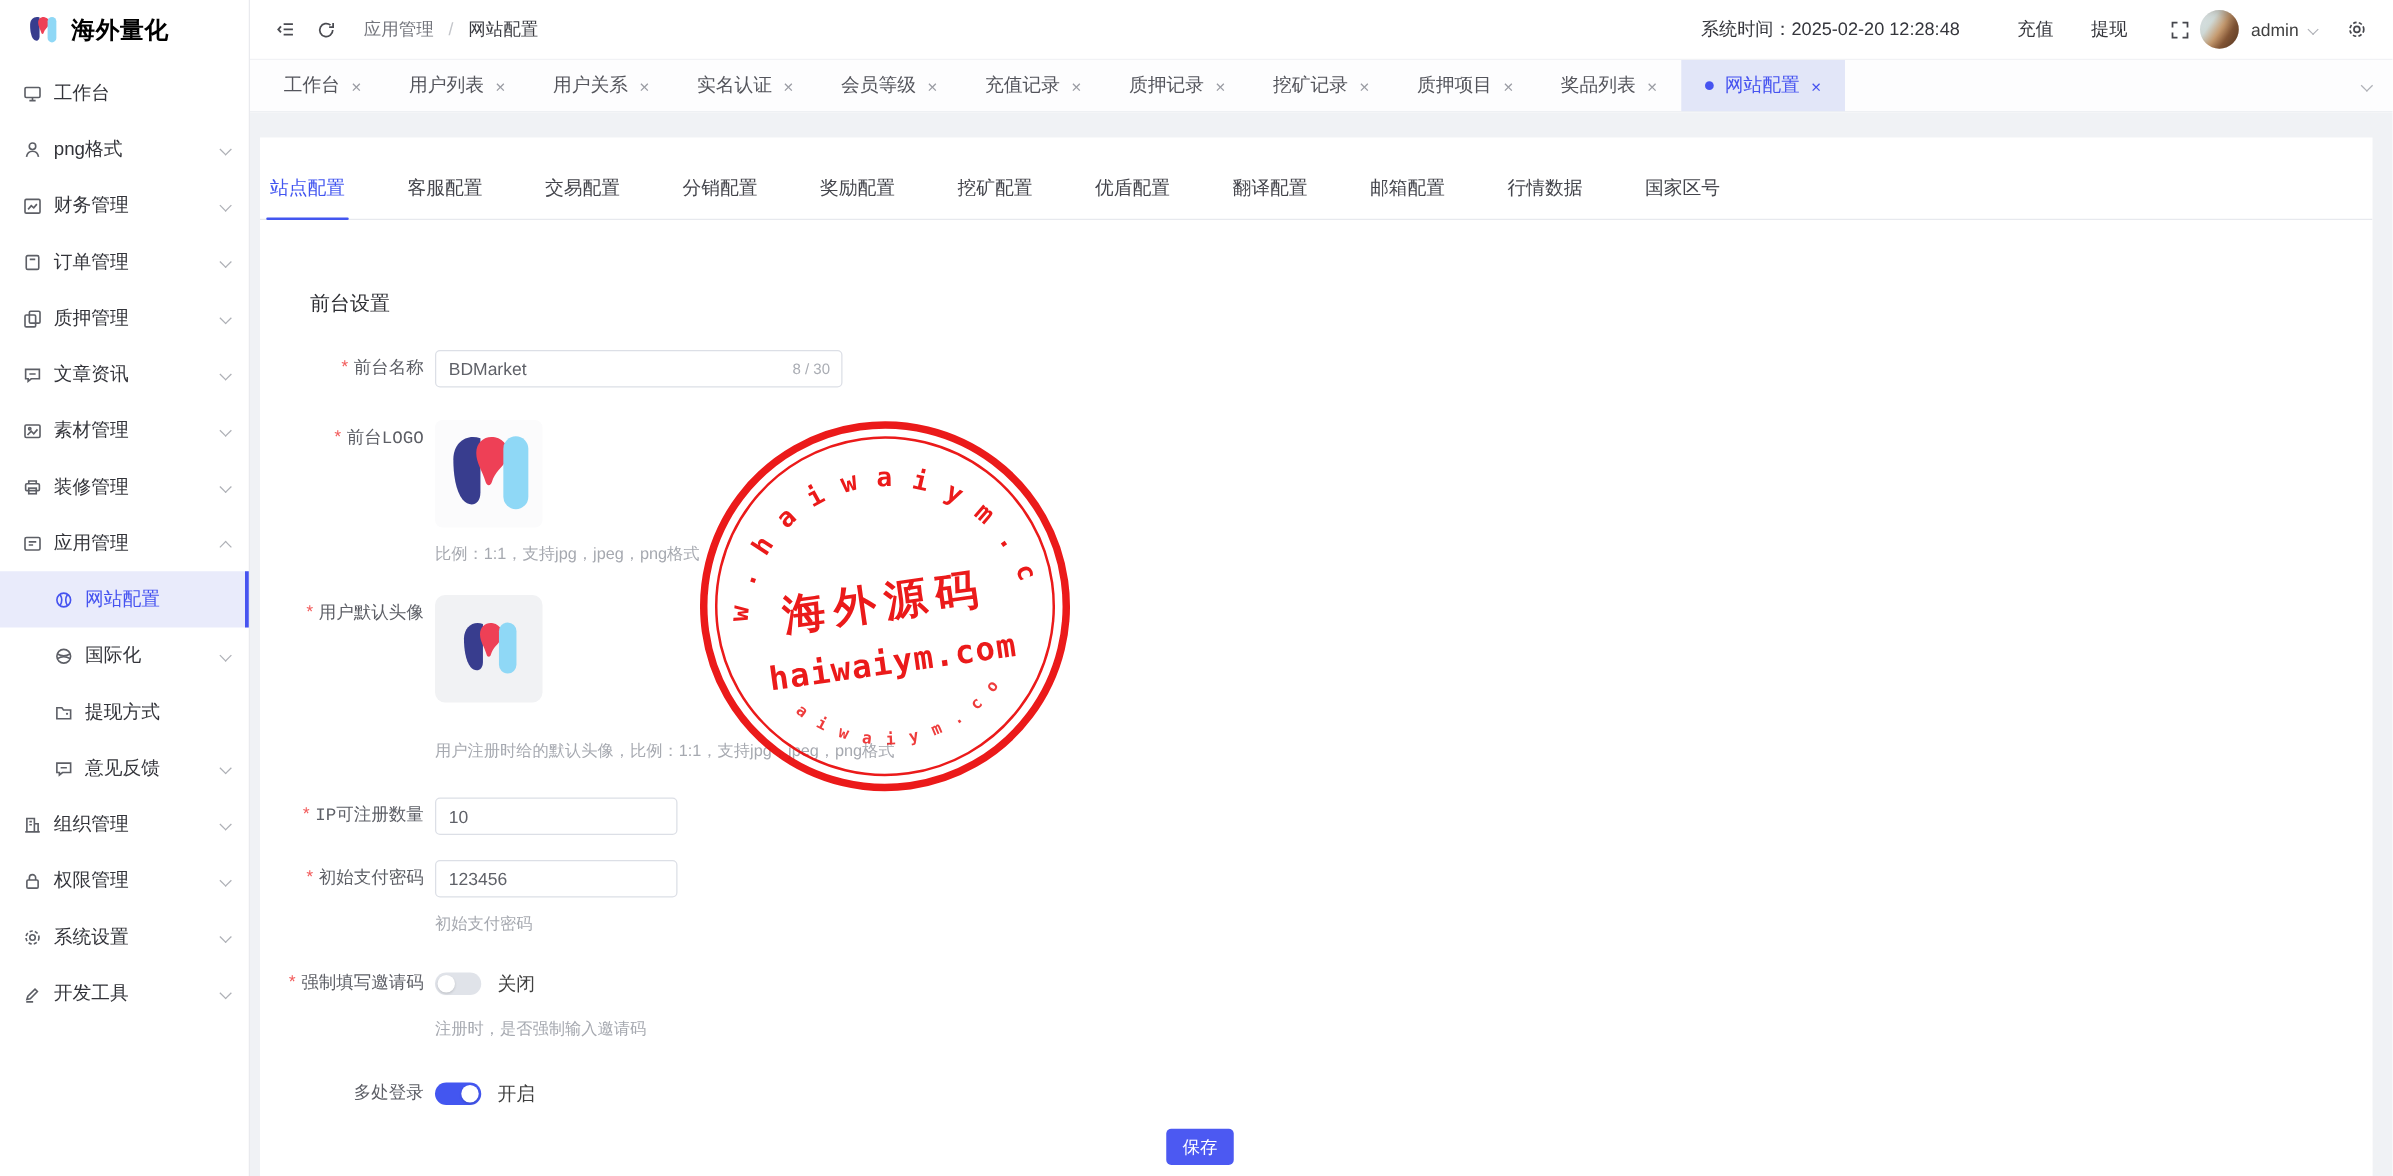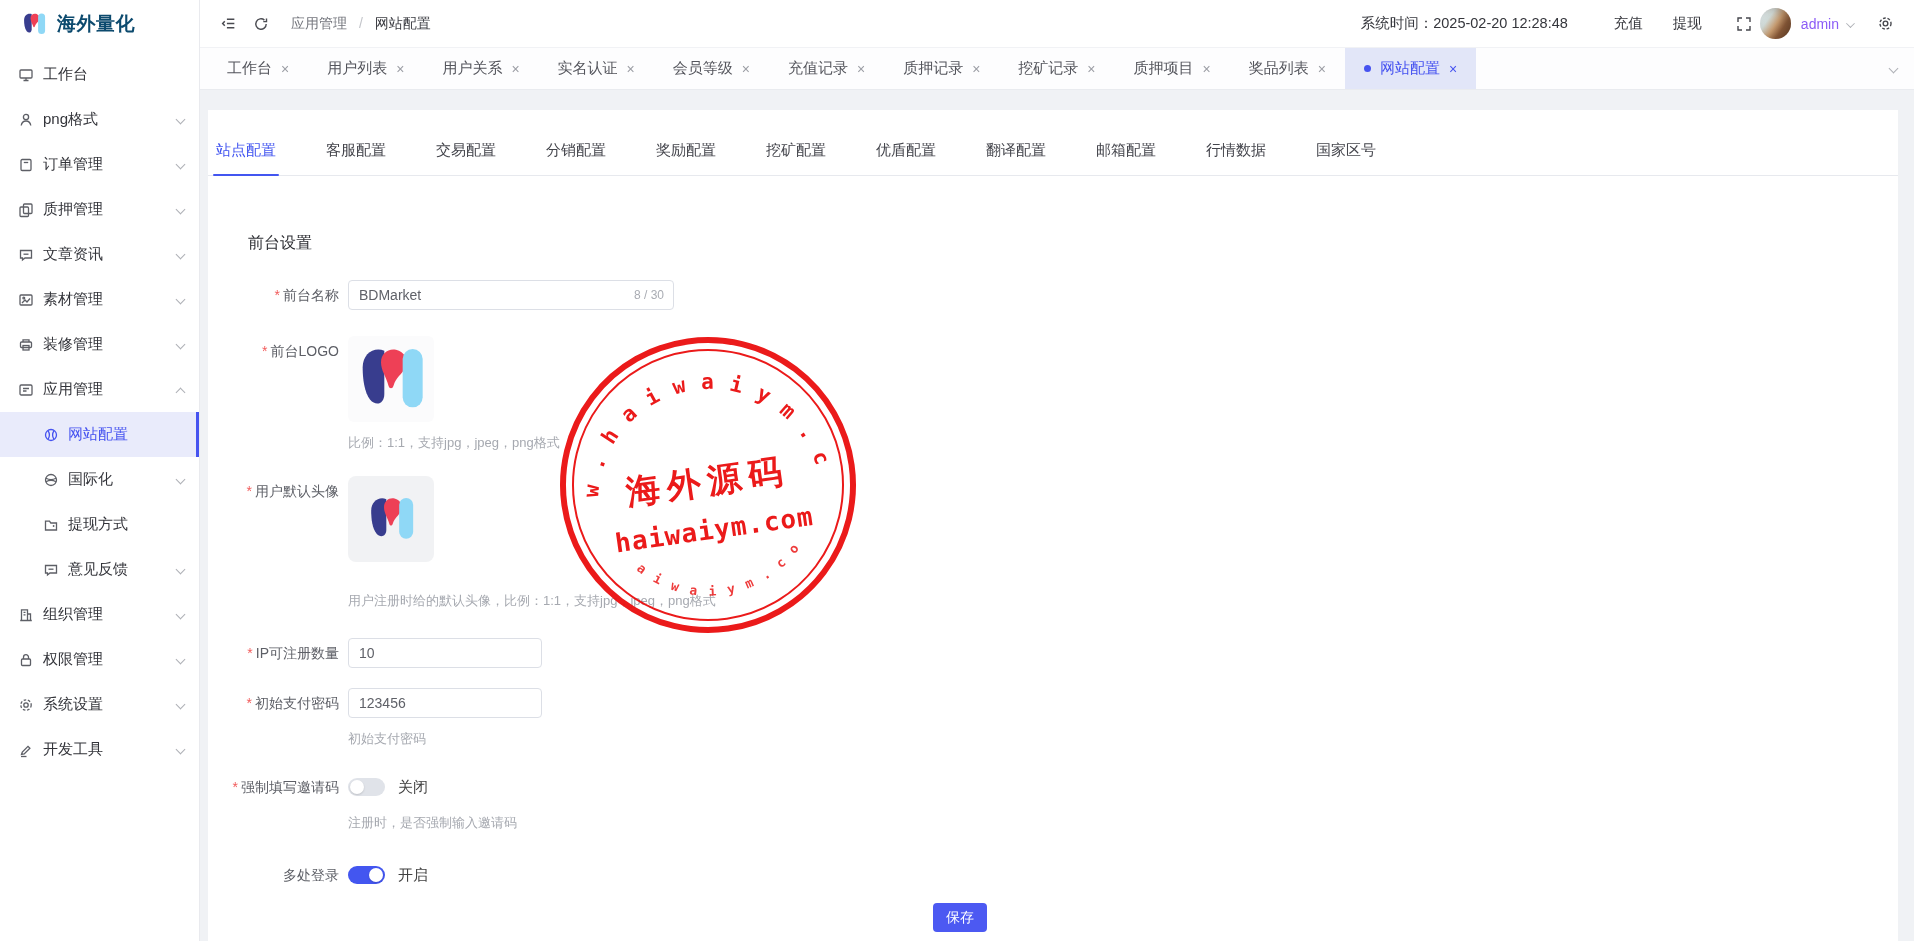--- a/index.html
+++ b/index.html
@@ -4,21 +4,21 @@
 <style>
   * { margin:0; padding:0; box-sizing:border-box; }
   html,body { width:1914px; height:941px; overflow:hidden;
     font-family:"Liberation Sans","DejaVu Sans",sans-serif; background:#f0f2f5; color:#303136; }
   svg { display:block; }
 
   
   .sidebar { position:fixed; left:0; top:0; bottom:0; width:200px; background:#fff;
     border-right:1px solid #e9eaee; z-index:5; }
   .logo-row { height:48px; display:flex; align-items:center; padding-left:20px; gap:9px; cursor:pointer; }
-  .brand { font-size:19px; font-weight:bold; color:#0c4a6e; letter-spacing:.5px; }
+  .brand { font-size:19px; font-weight:bold; color:#000000; letter-spacing:.5px; }
   .menu { padding-top:4px; }
   .mitem { height:45px; display:flex; align-items:center; padding:0 14px 0 18px;
     font-size:15px; color:#33343a; cursor:pointer; position:relative; }
   .mitem .micon { width:16px; height:16px; margin-right:9px; color:#5d5f66; flex:none; }
   .mitem .lbl { flex:1 1 auto; white-space:nowrap; }
   .sub .mitem { padding-left:43px; }
   .mitem.active { background:#e9ebfb; color:#4653f0; }
   .mitem.active .micon { color:#4653f0; }
   .mitem.active::after { content:""; position:absolute; right:0; top:0; bottom:0; width:3px; background:#4653f0; }
   .chev { width:10px; height:10px; position:relative; margin-left:auto; flex:none; }
@@ -34,21 +34,21 @@
   .crumb { font-size:14px; margin-left:6px; }
   .crumb .c1 { color:#74767d; }
   .crumb .sep { color:#c3c5ca; margin:0 8px; }
   .crumb .c2 { color:#3b3c42; }
   .hright { margin-left:auto; display:flex; align-items:center; }
   .systime { font-size:14.5px; color:#35363c; margin-right:46px; }
   .hlink { font-size:14.5px; color:#35363c; margin-right:30px; cursor:pointer; }
   .havatar { width:31px; height:31px; border-radius:50%; margin:0 10px 0 8px; cursor:pointer;
     background:linear-gradient(125deg,#dfe9ee 0%,#cfd9d6 30%,#c59a6f 52%,#8a5a38 70%,#5d3a22 100%); 
     box-shadow:inset -6px 0 8px rgba(90,60,40,.35); }
-  .uname { font-size:14px; color:#8b5cf6; margin-right:6px; cursor:pointer; }
+  .uname { font-size:14px; color:#404040; margin-right:6px; cursor:pointer; }
   .hgear { color:#46474d; margin-left:22px; cursor:pointer; }
   .fsicon { color:#46474d; margin-left:4px; cursor:pointer; }
 
   
   .tabbar { position:fixed; left:200px; right:0; top:48px; height:42px; background:#fdfdfe;
     border-bottom:1px solid #e9ebef; display:flex; align-items:stretch; padding-left:8px; z-index:4; }
   .ttab { display:flex; align-items:center; gap:9px; padding:0 19px; font-size:15px; color:#54555c; cursor:pointer; }
   .ttab .x { color:#9b9da4; font-size:14px; line-height:1; }
   .ttab.active { background:#e2e6f8; color:#4653f0; }
   .ttab.active .x { color:#4653f0; }
@@ -60,21 +60,21 @@
   .card { position:absolute; left:8px; right:16px; top:20px; bottom:0; background:#fff; overflow:hidden; }
   .ctabs { display:flex; padding:31px 0 0 8px; border-bottom:1px solid #e7e9ee; }
   .ctab { margin-right:50px; padding-bottom:15px; font-size:15px; color:#44454c; cursor:pointer; position:relative; white-space:nowrap; }
   .ctab.active { color:#4356f0; }
   .ctab.active::after { content:""; position:absolute; left:-3px; right:-3px; bottom:-1px; height:2px;
     background:#4356f0; border-radius:2px; }
 
   
   .section-title { font-size:16px; color:#2e2f34; font-weight:500; margin:57px 0 26px 40px; }
   .frow { display:flex; margin-bottom:26px; }
-  .flabel { width:140px; flex:none; text-align:right; padding-right:9px; font-size:14px; color:#5d5f66; line-height:30px; white-space:nowrap; }
+  .flabel { width:140px; flex:none; text-align:right; padding-right:9px; font-size:14px; color:#5d5f66; line-height:30px; white-space:nowrap;font-family:Liberation Mono, monospace; }
   .star { color:#f25b5b; margin-right:3px; }
   .fiwrap { position:relative; display:inline-block; }
   .fi { height:30px; border:1px solid #dcdfe6; border-radius:4px; font-size:14px; color:#5f6168;
     padding:0 10px; outline:none; background:#fff; font-family:inherit; }
   .fi-name { width:326px; padding-right:80px; }
   .fi-sm { width:194px; }
   .counter { position:absolute; right:10px; top:8px; font-size:12px; color:#a9acb3; }
   .hint { font-size:13px; color:#a6a9b0; margin-top:12px; }
   .hint.far { margin-top:30px; }
   .imgbox { width:86px; height:86px; border-radius:6px; background:#fbfbfc; display:flex;
@@ -120,20 +120,28 @@
 
     <div class="mitem">
       <svg class="micon" viewBox="0 0 16 16" fill="none" stroke="currentColor" stroke-width="1.3">
           <circle cx="8" cy="5" r="2.6"></circle>
           <path d="M3.2 13.5c.6-3.2 2.6-4.5 4.8-4.5s4.2 1.3 4.8 4.5"></path>
         </svg>
       <span class="lbl">png格式</span>
       <span class="chev"></span>
     </div>
 
+    <div class="mitem">
+      <svg class="micon" viewBox="0 0 16 16" fill="none" stroke="currentColor" stroke-width="1.3">
+          <rect x="2" y="2.5" width="12" height="11" rx="1"></rect>
+          <path d="M4.5 10.5 7 7.5l2 1.8 2.5-3"></path>
+        </svg>
+      <span class="lbl">财务管理</span>
+      <span class="chev"></span>
+    </div>
 
     <div class="mitem">
       <svg class="micon" viewBox="0 0 16 16" fill="none" stroke="currentColor" stroke-width="1.3">
           <rect x="3" y="2.5" width="10" height="11" rx="1.2"></rect>
           <path d="M5.8 5.5h4.4"></path>
         </svg>
       <span class="lbl">订单管理</span>
       <span class="chev"></span>
     </div>
 

